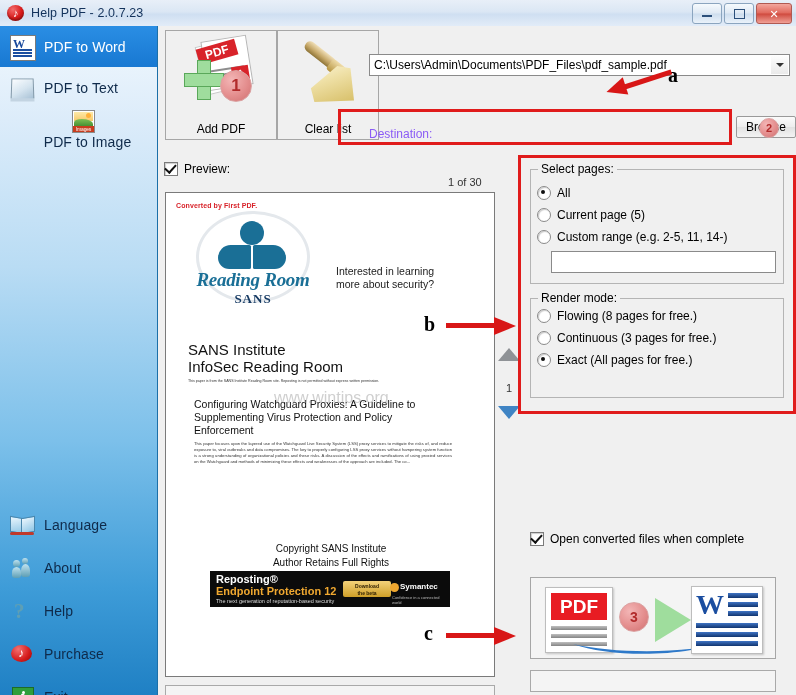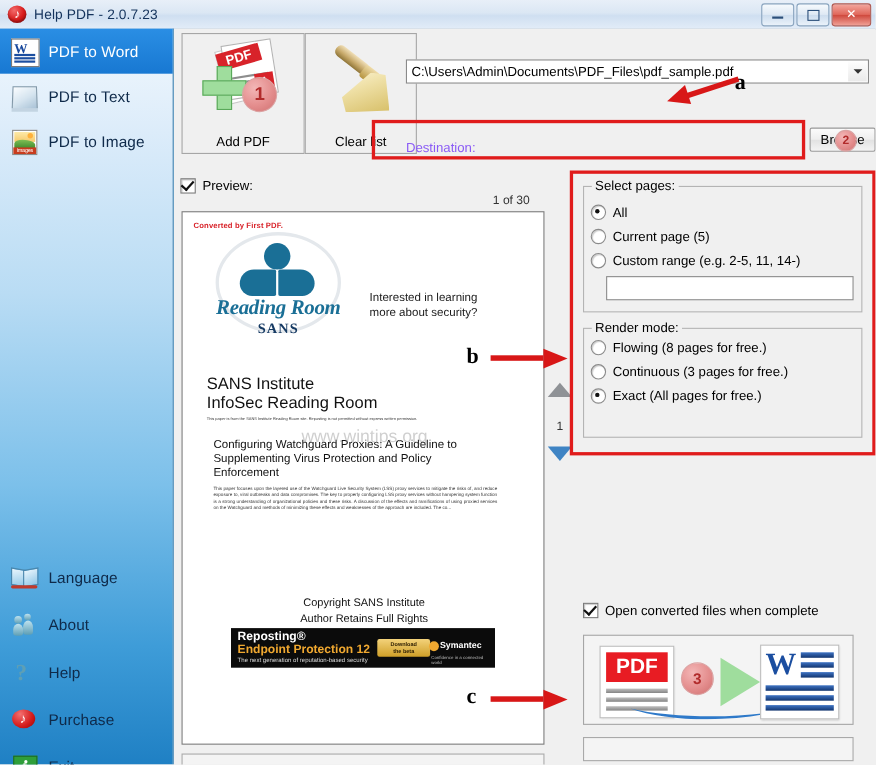--- a/index.html
+++ b/index.html
@@ -254,21 +254,21 @@
       <span class="side-label">PDF to Word</span>
     </div>
 
     <div class="side-item" style="top:41px;">
       <div class="side-ico">
           <div class="ico-text"></div>
         </div>
       <span class="side-label">PDF to Text</span>
     </div>
 
-    <div class="side-item" style="top:82px;">
+    <div class="side-item" style="top:82px;flex-direction:column;">
       <div class="side-ico">
         <div class="ico-img">
             <div class="sky"></div>
             <div class="sun"></div>
             <div class="hill"></div>
             <div class="cap">Images</div>
           </div>
       </div>
       <span class="side-label">PDF to Image</span>
     </div>
@@ -458,21 +458,21 @@
     </div>
     <div class="radio on" style="left:379px;top:327px;">
       <div class="dot"></div>
       <span>Exact (All pages for free.)</span>
     </div>
 
     <div class="marker" style="left:266px;top:287px;">b</div>
     <div class="arrow-shaft" style="left:288px;top:297px;width:48px;height:5px;"></div>
     <div class="arrow-head" style="left:336px;top:291px;border-top:9px solid transparent;border-bottom:9px solid transparent;border-left:22px solid #d81717;"></div>
 
-    <div class="cbox on" style="left:372px;top:522px;">
+    <div class="cbox on" style="left:372px;top:506px;">
       <div class="sq"></div>
       <span>Open converted files when complete</span>
     </div>
 
     <div class="convert" style="left:372px;top:551px;width:246px;height:82px;">
       <div class="cv-pdf">
         <div class="red">PDF</div>
         <div class="ln" style="top:38px;"></div>
         <div class="ln" style="top:46px;"></div>
         <div class="ln" style="top:54px;"></div>

